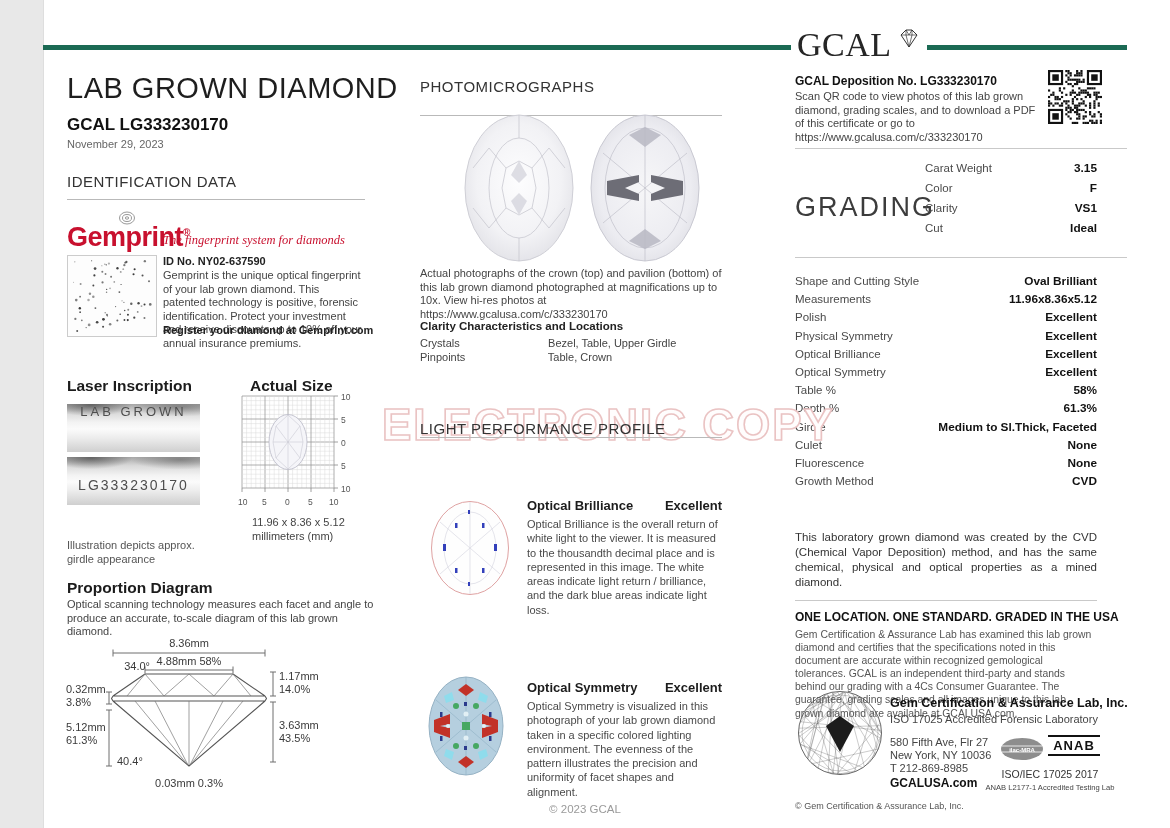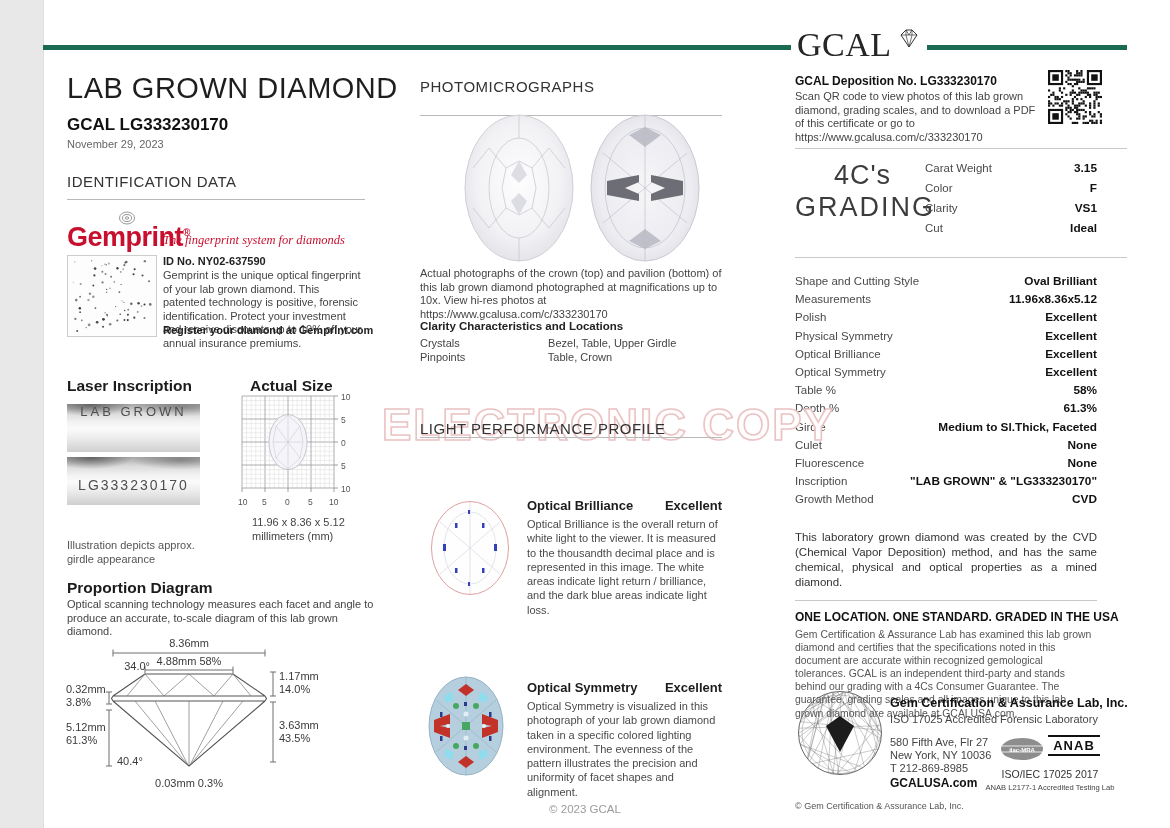--- a/index.html
+++ b/index.html
@@ -566,21 +566,20 @@
       <rect x="38.88" y="0" width="15.120000000000001" height="15.120000000000001" fill="#111"></rect>
       <rect x="41.040000000000006" y="2.16" width="10.8" height="10.8" fill="#fff"></rect>
       <rect x="43.2" y="4.32" width="6.48" height="6.48" fill="#111"></rect>
       <rect x="0" y="38.88" width="15.120000000000001" height="15.120000000000001" fill="#111"></rect>
       <rect x="2.16" y="41.040000000000006" width="10.8" height="10.8" fill="#fff"></rect>
       <rect x="4.32" y="43.2" width="6.48" height="6.48" fill="#111"></rect>
     </svg>
 
   <div class="abs" style="left:795px;top:148px;width:332px;border-top:1px solid #c9c9c9;"></div>
 
-  <div class="abs" style="left:795px;top:160px;width:135px;text-align:center;font-size:27px;color:#3c3c3c;letter-spacing:1px;">4C's</div>
   <div class="abs" style="left:795px;top:192px;width:135px;text-align:center;font-size:27px;color:#3c3c3c;letter-spacing:2px;">GRADING</div>
   <div class="abs" style="left:925px;top:158px;width:172px;">
     <div class="grade4c-row">
       <span class="spec-label">Carat Weight</span>
       <span class="spec-value">3.15</span>
     </div>
     <div class="grade4c-row">
       <span class="spec-label">Color</span>
       <span class="spec-value">F</span>
     </div>
@@ -633,24 +632,20 @@
         <span class="spec-label">Girdle</span>
         <span class="spec-value">Medium to Sl.Thick, Faceted</span>
       </div>
     <div class="spec-row">
         <span class="spec-label">Culet</span>
         <span class="spec-value">None</span>
       </div>
     <div class="spec-row">
         <span class="spec-label">Fluorescence</span>
         <span class="spec-value">None</span>
-      </div>
-    <div class="spec-row">
-        <span class="spec-label">Inscription</span>
-        <span class="spec-value">"LAB GROWN" &amp;  "LG333230170"</span>
       </div>
     <div class="spec-row">
         <span class="spec-label">Growth Method</span>
         <span class="spec-value">CVD</span>
       </div>
   </div>
 
   <div class="abs" style="left:795px;top:530px;width:302px;font-size:11.5px;line-height:15px;color:#333;text-align:justify;">This laboratory grown diamond was created by the CVD (Chemical Vapor Deposition) method, and has the same chemical, physical and optical properties as a mined diamond.</div>
 
   <div class="abs" style="left:795px;top:600px;width:302px;border-top:1px solid #c9c9c9;"></div>

